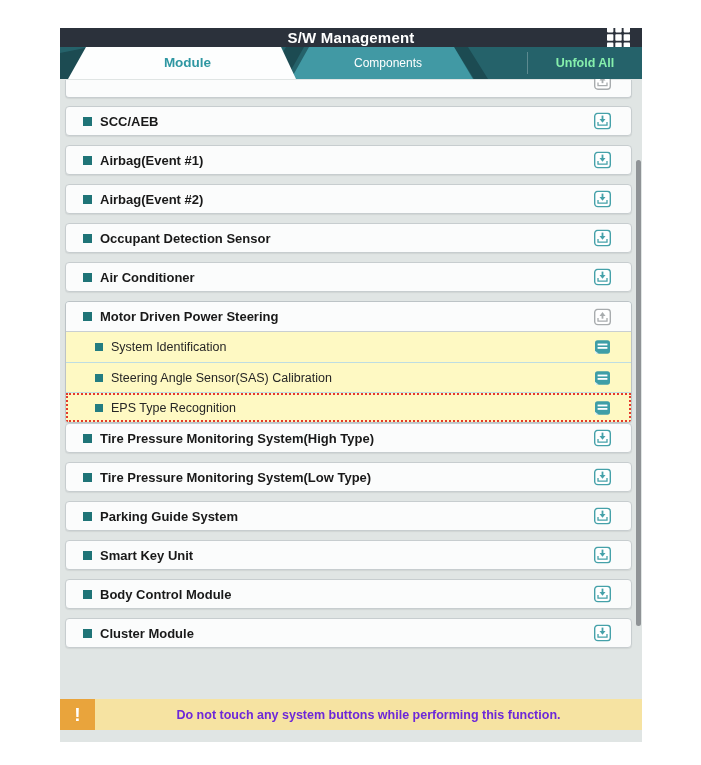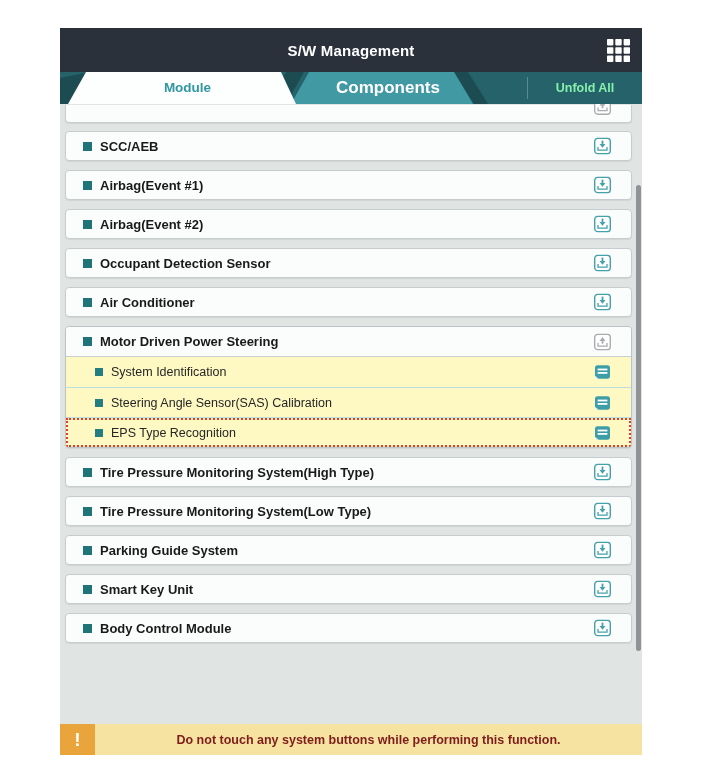--- a/index.html
+++ b/index.html
@@ -1,66 +1,66 @@
 <!DOCTYPE html>
 <html><head>
 <meta charset="utf-8">
 <style>
   * { margin:0; padding:0; box-sizing:border-box; }
   html,body { background:#ffffff; font-family:"Liberation Sans", sans-serif; }
   .canvas { position:relative; width:701px; height:765px; background:#ffffff; overflow:hidden; }
   .app { position:absolute; left:60px; top:28px; width:582px; height:714px; background:#e0e5e4; }
 
   
-  .header { position:relative; height:44px; background:#2b313b; display:flex; align-items:center; justify-content:center; }
+  .header { position:relative; height:19px; background:#2b313b; display:flex; align-items:center; justify-content:center; }
   .title { color:#ffffff; font-size:15px; font-weight:bold; letter-spacing:.2px; }
   .grid-btn { position:absolute; right:11px; top:50%; transform:translateY(-50%); width:26px; height:26px; display:flex; align-items:center; justify-content:center; cursor:pointer; }
 
   
   .tabbar { position:relative; height:32px; background:#25626a; overflow:hidden; }
   .wedge { position:absolute; top:0; height:32px; background:#1c4b52; }
   .wedge-l { left:0; width:36px; clip-path:polygon(0 6px,30px 0,12px 32px,0 32px); }
   .wedge-m { left:204px; width:60px; clip-path:polygon(22px 0,40px 0,22px 32px,4px 32px); }
   .wedge-r { left:388px; width:42px; clip-path:polygon(6px 0,20px 0,40px 32px,26px 32px); }
   .tab-comp { position:absolute; top:0; left:0; width:582px; height:32px;
       clip-path:polygon(249px 0,394px 0,413px 32px,231px 32px); background:#4199a4;
       display:flex; align-items:center; justify-content:center; cursor:pointer; }
-  .tab-comp span { position:absolute; left:258px; width:140px; text-align:center; color:#ffffff; font-size:17px; font-weight:bold; }
+  .tab-comp span { position:absolute; left:258px; width:140px; text-align:center; color:#ffffff; font-size:12px; font-weight:normal; }
   .tab-sys { position:absolute; top:0; left:0; width:582px; height:32px;
       clip-path:polygon(26px 0,221px 0,236px 32px,8px 32px); background:#fdfefe;
       cursor:pointer; }
   .tab-sys span { position:absolute; left:30px; width:195px; text-align:center; line-height:32px; color:#2f97a2; font-size:13.5px; font-weight:bold; }
   .tab-divider { position:absolute; left:467px; top:5px; width:1px; height:22px; background:#5d8a90; }
   .unfold { position:absolute; right:0; top:0; width:114px; height:32px; line-height:32px; text-align:center; color:#86efac; font-size:12.5px; font-weight:bold; cursor:pointer; }
 
   
   .list { position:relative; height:620px; overflow:hidden; padding:1px 10px 8px 5px; }
   .row { position:relative; height:30px; background:#fbfcfc; border:1px solid #c7cdcf; border-radius:4px;
          margin-bottom:9px; display:flex; align-items:center; box-shadow:0 1px 1px rgba(40,50,55,.08); cursor:pointer; }
   .row.partial { height:18px; border-top:none; border-radius:0 0 4px 4px; margin-bottom:8px; }
   .bullet { flex:none; width:9px; height:9px; background:#1f7477; margin-left:17px; }
   .row-label { margin-left:8px; font-size:13px; font-weight:bold; color:#191919; white-space:nowrap; }
   .row-icon { position:absolute; right:20px; top:50%; transform:translateY(-50%); width:17px; height:17px; }
   .row.partial .row-icon { top:-7px; transform:none; }
 
-  .group { position:relative; border:1px solid #bcc3c6; border-radius:4px; margin-bottom:9px; overflow:hidden;
+  .group { position:relative; border:1px solid #bcc3c6; border-radius:4px; overflow:hidden;
            background:#dcedf0; box-shadow:0 1px 1px rgba(40,50,55,.08); }
   .group .row.head { border:none; border-bottom:1px solid #c9cfd2; border-radius:0; margin:0; box-shadow:none; }
   .subrow { position:relative; height:30px; display:flex; align-items:center; background:#fef9c3; cursor:pointer; }
   .subrow + .subrow { border-top:1px solid #bedde2; }
   .subrow .bullet { width:8px; height:8px; margin-left:29px; background:#237d81; }
   .sub-label { margin-left:8px; font-size:12.5px; font-weight:normal; color:#262626; white-space:nowrap; }
   .subrow.hl::after { content:""; position:absolute; inset:0; border:2px dotted #e5392b; pointer-events:none; }
 
   .scrollbar { position:absolute; right:1px; top:81px; width:5px; height:466px; background:#8f9396; border-radius:3px; }
 
   
   .warning { position:relative; height:31px; background:#f6e3a2; display:flex; align-items:stretch; }
   .warn-icon { flex:none; width:35px; background:#e9a43c; color:#ffffff; font-size:19px; font-weight:bold; display:flex; align-items:center; justify-content:center; }
-  .warn-text { flex:1; display:flex; align-items:center; justify-content:center; font-size:12.5px; font-weight:bold; color:#7f1d1d; }
+  .warn-text { flex:1; display:flex; align-items:center; justify-content:center; font-size:12.5px; font-weight:bold; color:#6d28d9; }
 </style>
 </head>
 <body>
 
 <div class="canvas">
   <div class="app">
 
     <div class="header">
       <div class="title">S/W Management</div>
       <div class="grid-btn">
@@ -238,20 +238,30 @@
         <div class="row">
           <span class="bullet"></span>
       <span class="row-label">Body Control Module</span>
           <span class="row-icon"><svg width="17" height="17" viewBox="0 0 17 17">
     <rect x="0.7" y="0.7" width="15.6" height="15.6" rx="3.2" fill="#ffffff" stroke="#45a1a9" stroke-width="1.4"></rect>
     <rect x="7.6" y="3.1" width="1.8" height="4.2" fill="#45a1a9"></rect>
        <polygon points="5.5,6.6 11.5,6.6 8.5,10.2" fill="#45a1a9"></polygon>
     <path d="M4 9.6 v3 h9 v-3" fill="none" stroke="#45a1a9" stroke-width="1.3"></path>
   </svg></span>
         </div>
+        <div class="row">
+          <span class="bullet"></span>
+      <span class="row-label">Cluster Module</span>
+          <span class="row-icon"><svg width="17" height="17" viewBox="0 0 17 17">
+    <rect x="0.7" y="0.7" width="15.6" height="15.6" rx="3.2" fill="#ffffff" stroke="#45a1a9" stroke-width="1.4"></rect>
+    <rect x="7.6" y="3.1" width="1.8" height="4.2" fill="#45a1a9"></rect>
+       <polygon points="5.5,6.6 11.5,6.6 8.5,10.2" fill="#45a1a9"></polygon>
+    <path d="M4 9.6 v3 h9 v-3" fill="none" stroke="#45a1a9" stroke-width="1.3"></path>
+  </svg></span>
+        </div>
         <div class="scrollbar"></div>
     </div>
 
     <div class="warning">
       <div class="warn-icon">!</div>
       <div class="warn-text">Do not touch any system buttons while performing this function.</div>
     </div>
 
   </div>
 </div>

